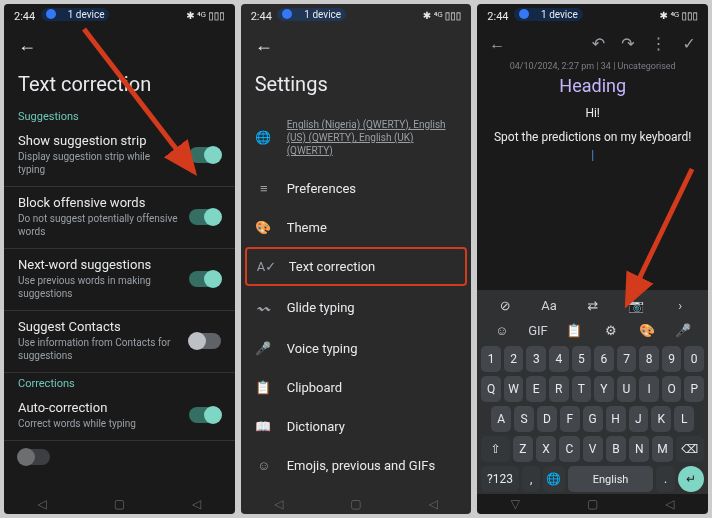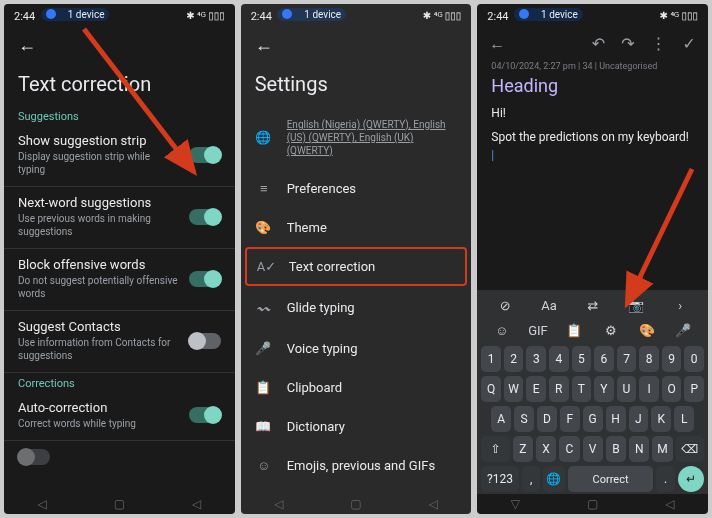--- a/index.html
+++ b/index.html
@@ -60,21 +60,21 @@
   
   .settings-row {
     display:flex; align-items:center; gap:14px;
     padding:12px 14px;
     font-size:13px; color:#e8eaed;
   }
   .settings-row .icon { width:18px; text-align:center; color:#9aa0a6; flex-shrink:0; }
   .settings-row.highlight { border:2px solid #d43a1c; border-radius:4px; margin:0 4px; padding:10px 10px;}
   .lang-block .row-sub { font-size:10px; color:#9aa0a6;text-decoration:underline; }
   
-  .note-area { background:#1a1a1a; flex:0 0 auto; }
+  .note-area { background:#1a1a1a; flex:0 0 auto;text-align:center; }
   .note-toolbar {
     display:flex; align-items:center; justify-content:space-between;
     padding:8px 12px; color:#9aa0a6;
   }
   .note-toolbar .tb-left,.note-toolbar .tb-right{display:flex; gap:16px; align-items:center;}
   .note-meta { font-size:9px; color:#7a7f85; padding:0 14px 4px;}
   .note-heading { font-size:18px; color:#c4b5fd; padding:0 14px 8px;}
   .note-line { font-size:12px; padding:2px 14px; color:#e8eaed;}
   .cursor { color:#4a90e2; }
   
@@ -137,32 +137,32 @@
       <div class="row-title">Show suggestion strip</div>
       <div class="row-sub">Display suggestion strip while typing</div>
     </div>
     <div class="toggle on">
         <div class="knob"></div>
       </div>
   </div>
 
   <div class="row">
     <div class="row-body">
+      <div class="row-title">Block offensive words</div>
+      <div class="row-sub">Do not suggest potentially offensive words</div>
+    </div>
+    <div class="toggle on">
+        <div class="knob"></div>
+      </div>
+  </div>
+
+  <div class="row">
+    <div class="row-body">
       <div class="row-title">Next-word suggestions</div>
       <div class="row-sub">Use previous words in making suggestions</div>
-    </div>
-    <div class="toggle on">
-        <div class="knob"></div>
-      </div>
-  </div>
-
-  <div class="row">
-    <div class="row-body">
-      <div class="row-title">Block offensive words</div>
-      <div class="row-sub">Do not suggest potentially offensive words</div>
     </div>
     <div class="toggle on">
         <div class="knob"></div>
       </div>
   </div>
 
   <div class="row">
     <div class="row-body">
       <div class="row-title">Suggest Contacts</div>
       <div class="row-sub">Use information from Contacts for suggestions</div>
@@ -355,21 +355,21 @@
       <div class="key">V</div>
       <div class="key">B</div>
       <div class="key">N</div>
       <div class="key">M</div>
       <div class="key dark wide">⌫</div>
     </div>
     <div class="krow">
       <div class="key dark wide">?123</div>
       <div class="key dark" style="flex:0.7">,</div>
       <div class="key dark" style="flex:0.8">🌐</div>
-      <div class="key space">Correct</div>
+      <div class="key space">English</div>
       <div class="key dark" style="flex:0.7">.</div>
       <div class="key enter">↵</div>
     </div>
   </div>
 
   <div class="navbar">
     <span>▽</span>
     <span>▢</span>
     <span>◁</span>
   </div>

